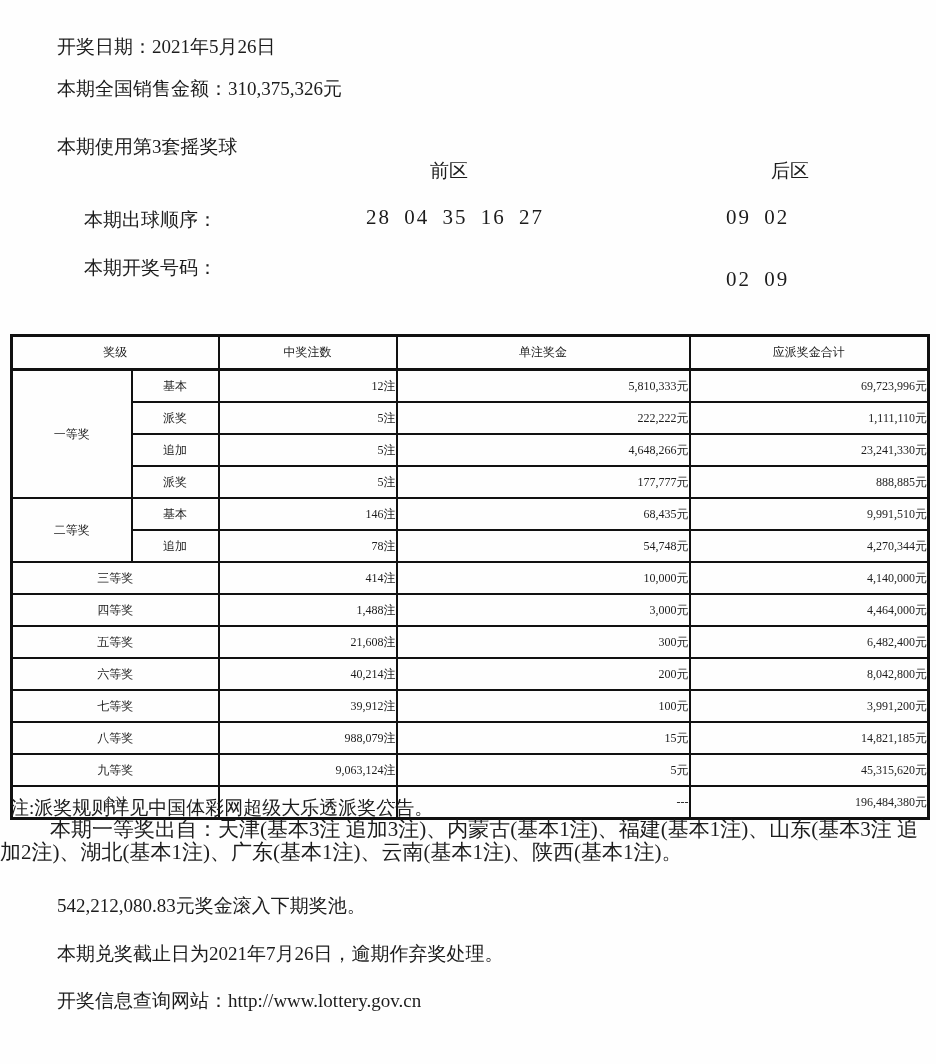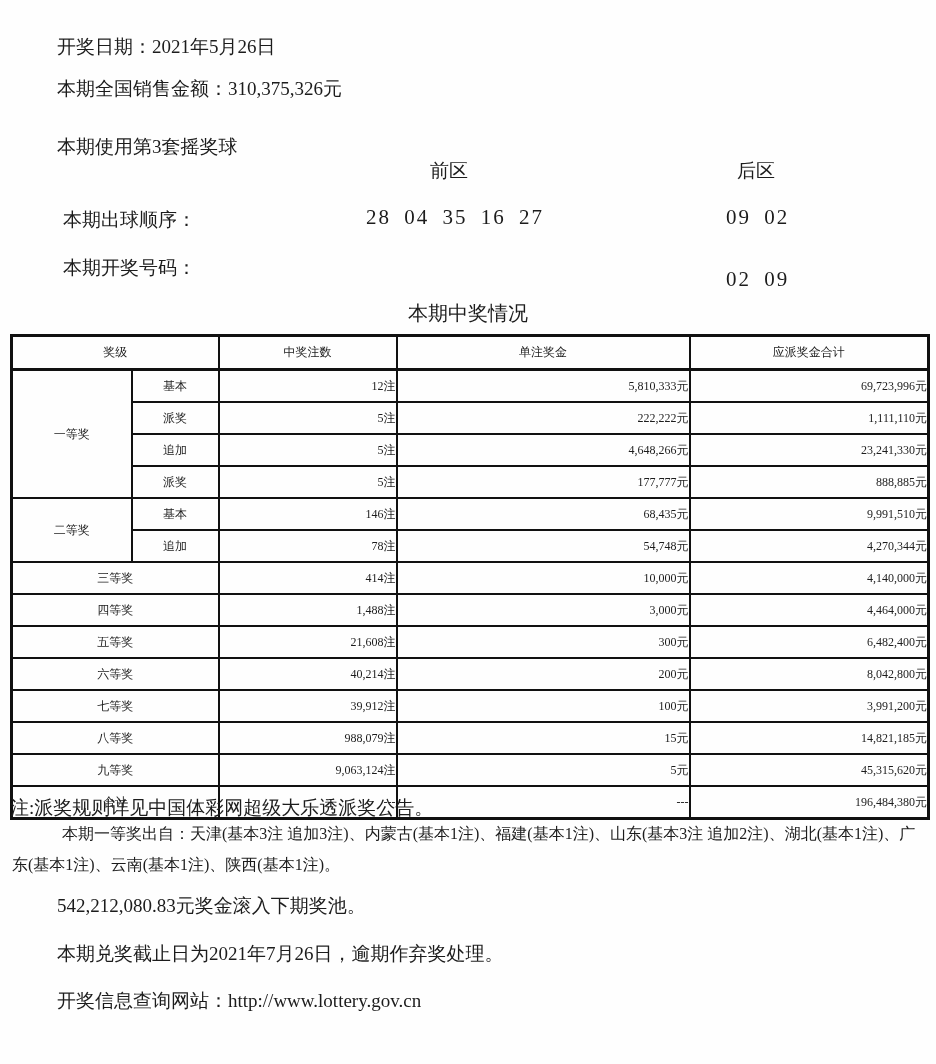--- a/index.html
+++ b/index.html
@@ -7,21 +7,21 @@
     position:relative;
     width:936px;height:1064px;
     background:#fefefe;
     font-family:"Liberation Serif","DejaVu Serif",serif;
     color:#1c1c1c;
     overflow:hidden;
   }
   .abs{position:absolute;white-space:nowrap;}
   .info-line{font-size:19px;}
   .zone-label{font-size:19px;}
-  .row-label{font-size:19px;}
+  .row-label{font-size:19px;margin-left:21px;}
   .balls{font-size:21px;letter-spacing:2px;word-spacing:6px;}
   .section-title{font-size:20px;left:0;width:936px;text-align:center;}
   table.prize{
     position:absolute;left:10px;top:334px;
     width:917px;
     border-collapse:collapse;
     table-layout:fixed;
     font-size:12px;
     border:3px solid #111;
   }
@@ -34,46 +34,45 @@
   }
   table.prize th{
     height:31px;
     border-bottom:3px solid #111;
     text-align:center;
   }
   td.c{text-align:center;}
   td.r{text-align:right;padding-right:10px;}
   .note-line{font-size:19px;}
   .para{
-    position:absolute;left:12px;top:818px;width:918px;
-    font-size:16px;line-height:31px;
+    position:absolute;left:0;top:818px;width:918px;
+    font-size:21px;line-height:23px;
     text-indent:50px;
     white-space:normal;
   }
 </style>
 </head>
 <body>
 
 <div id="page">
 
   <div class="abs info-line" style="left:57px;top:34px;">开奖日期：2021年5月26日</div>
   <div class="abs info-line" style="left:57px;top:76px;">本期全国销售金额：310,375,326元</div>
   <div class="abs info-line" style="left:57px;top:114px;margin-top:20px;">本期使用第3套摇奖球</div>
 
   <div class="abs zone-label" style="left:430px;top:158px;">前区</div>
-  <div class="abs zone-label" style="left:737px;top:158px;">后区</div>
+  <div class="abs zone-label" style="left:771px;top:158px;">后区</div>
 
   <div class="abs row-label" style="left:63px;top:207px;">本期出球顺序：</div>
   <div class="abs balls" style="left:366px;top:205px;">28 04 35 16 27</div>
   <div class="abs balls" style="left:726px;top:205px;font-family:Liberation Serif, serif;">09 02</div>
 
   <div class="abs row-label" style="left:63px;top:255px;">本期开奖号码：</div>
   <div class="abs balls" style="left:726px;top:267px;">02 09</div>
 
-  <div class="abs section-title" style="top:300px;">本期中奖情况</div>
 
   <table class="prize">
     <colgroup>
       <col style="width:120px">
         <col style="width:87px">
         <col style="width:178px">
         <col style="width:293px">
         <col style="width:239px">
     </colgroup>
     <tbody>

